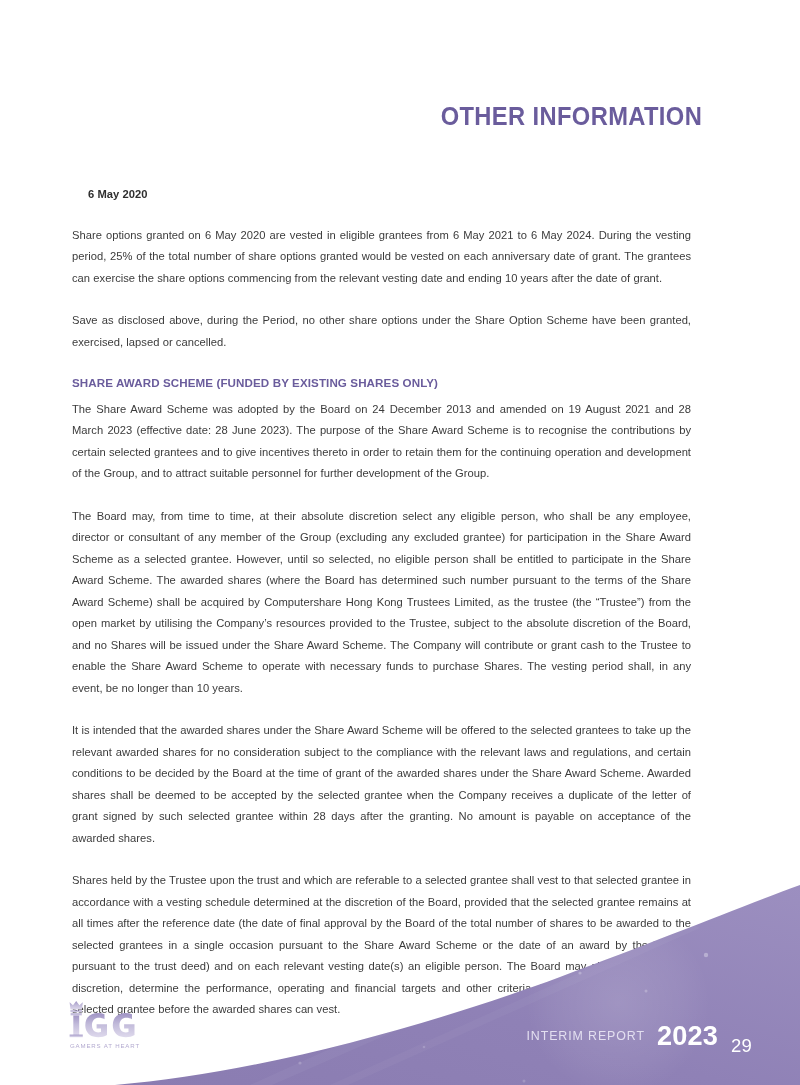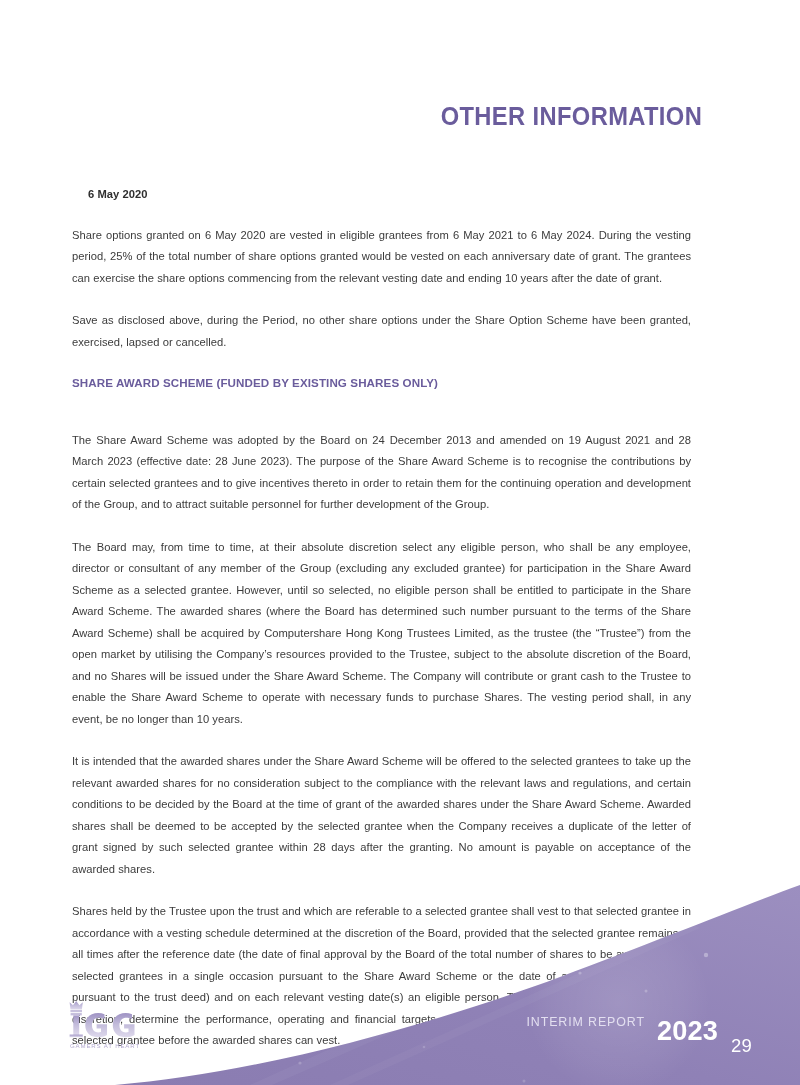--- a/index.html
+++ b/index.html
@@ -68,21 +68,21 @@
     word-spacing: 0.1px;
   }
   p.body-text:last-child {
     margin-bottom: 0;
   }
   h2.section-heading {
     font-size: 11.6px;
     font-weight: bold;
     color: #6a5c9c;
     line-height: 1.5;
-    margin: 0 0 38px 0;
+    margin: 0 0 7px 0;
     letter-spacing: 0.1px;
   }
 
   
   .footer {
     position: absolute;
     left: 0;
     bottom: 0;
     width: 800px;
     height: 200px;
@@ -94,21 +94,21 @@
     width: 800px;
     height: 200px;
   }
 
   
   .footer-text {
     position: absolute;
     right: 48px;
     bottom: 28px;
     display: flex;
-    align-items: flex-start;
+    align-items: center;
     gap: 0;
     white-space: nowrap;
   }
   .footer-text .label {
     font-size: 12.4px;
     font-weight: normal;
     color: #e3dff0;
     letter-spacing: 0.9px;
     margin-right: 11px;
   }

